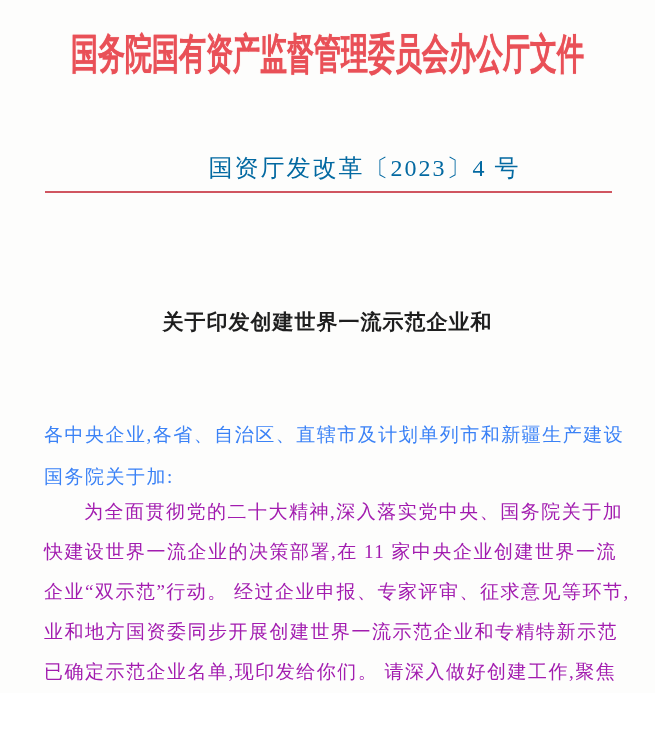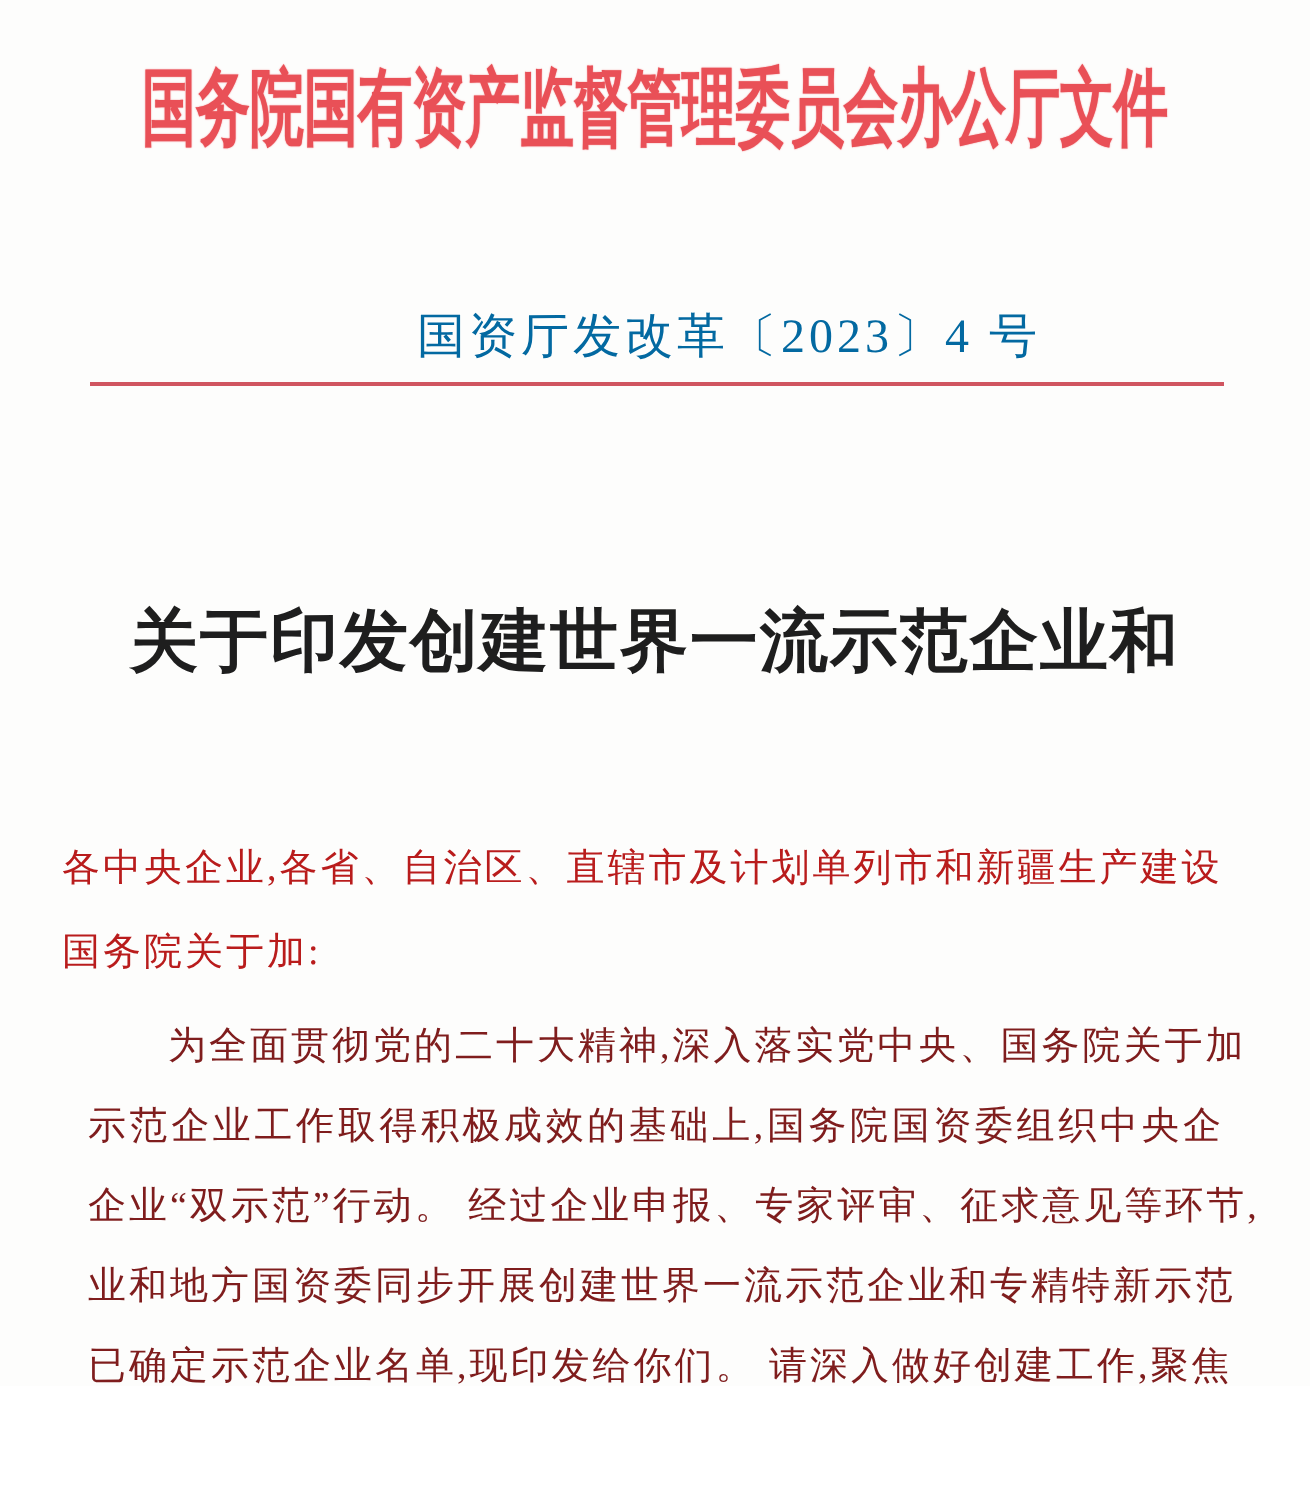--- a/index.html
+++ b/index.html
@@ -54,45 +54,45 @@
     width: 567px;
     height: 2px;
     background: #d05560;
   }
   .title {
     position: absolute;
     top: 300px;
     left: 0;
     width: 655px;
     text-align: center;
-    font-size: 34px;
+    font-size: 21px;
     font-weight: bold;
     line-height: 44px;
     letter-spacing: 1px;
     color: #1e1e1e;
   }
   .salutation {
     position: absolute;
     top: 414px;
-    left: 31px;
+    left: 44px;
     width: 568px;
     font-size: 19px;
     line-height: 42px;
     letter-spacing: 1.5px;
-    color: #b91c1c;
+    color: #3b82f6;
   }
   .body-text {
     position: absolute;
-    top: 504px;
+    top: 492px;
     left: 44px;
     width: 568px;
     font-size: 19px;
     line-height: 40px;
     letter-spacing: 1.5px;
-    color: #7f1d1d;
+    color: #a21caf;
   }
   .jl {
     text-align: justify;
     text-align-last: justify;
     white-space: nowrap;
   }
   .line {
     width: 100%;
   }
   .indent {
@@ -126,21 +126,21 @@
     <div class="line">关于印发创建世界一流示范企业和</div>
   </div>
 
   <div class="salutation">
     <div class="line jl">各中央企业,各省、自治区、直辖市及计划单列市和新疆生产建设</div>
     <div class="line">国务院关于加:</div>
   </div>
 
   <div class="body-text">
     <div class="line jl indent">为全面贯彻党的二十大精神,深入落实党中央、国务院关于加</div>
-    <div class="line jl">示范企业工作取得积极成效的基础上,国务院国资委组织中央企</div>
+    <div class="line jl">快建设世界一流企业的决策部署,在 11 家中央企业创建世界一流</div>
     <div class="line jl">企业“双示范”行动。 经过企业申报、专家评审、征求意见等环节,</div>
     <div class="line jl">业和地方国资委同步开展创建世界一流示范企业和专精特新示范</div>
     <div class="line jl">已确定示范企业名单,现印发给你们。 请深入做好创建工作,聚焦</div>
   </div>
 
   <div class="page-number">— 1 —</div>
 
 </div>
 
 </body></html>

